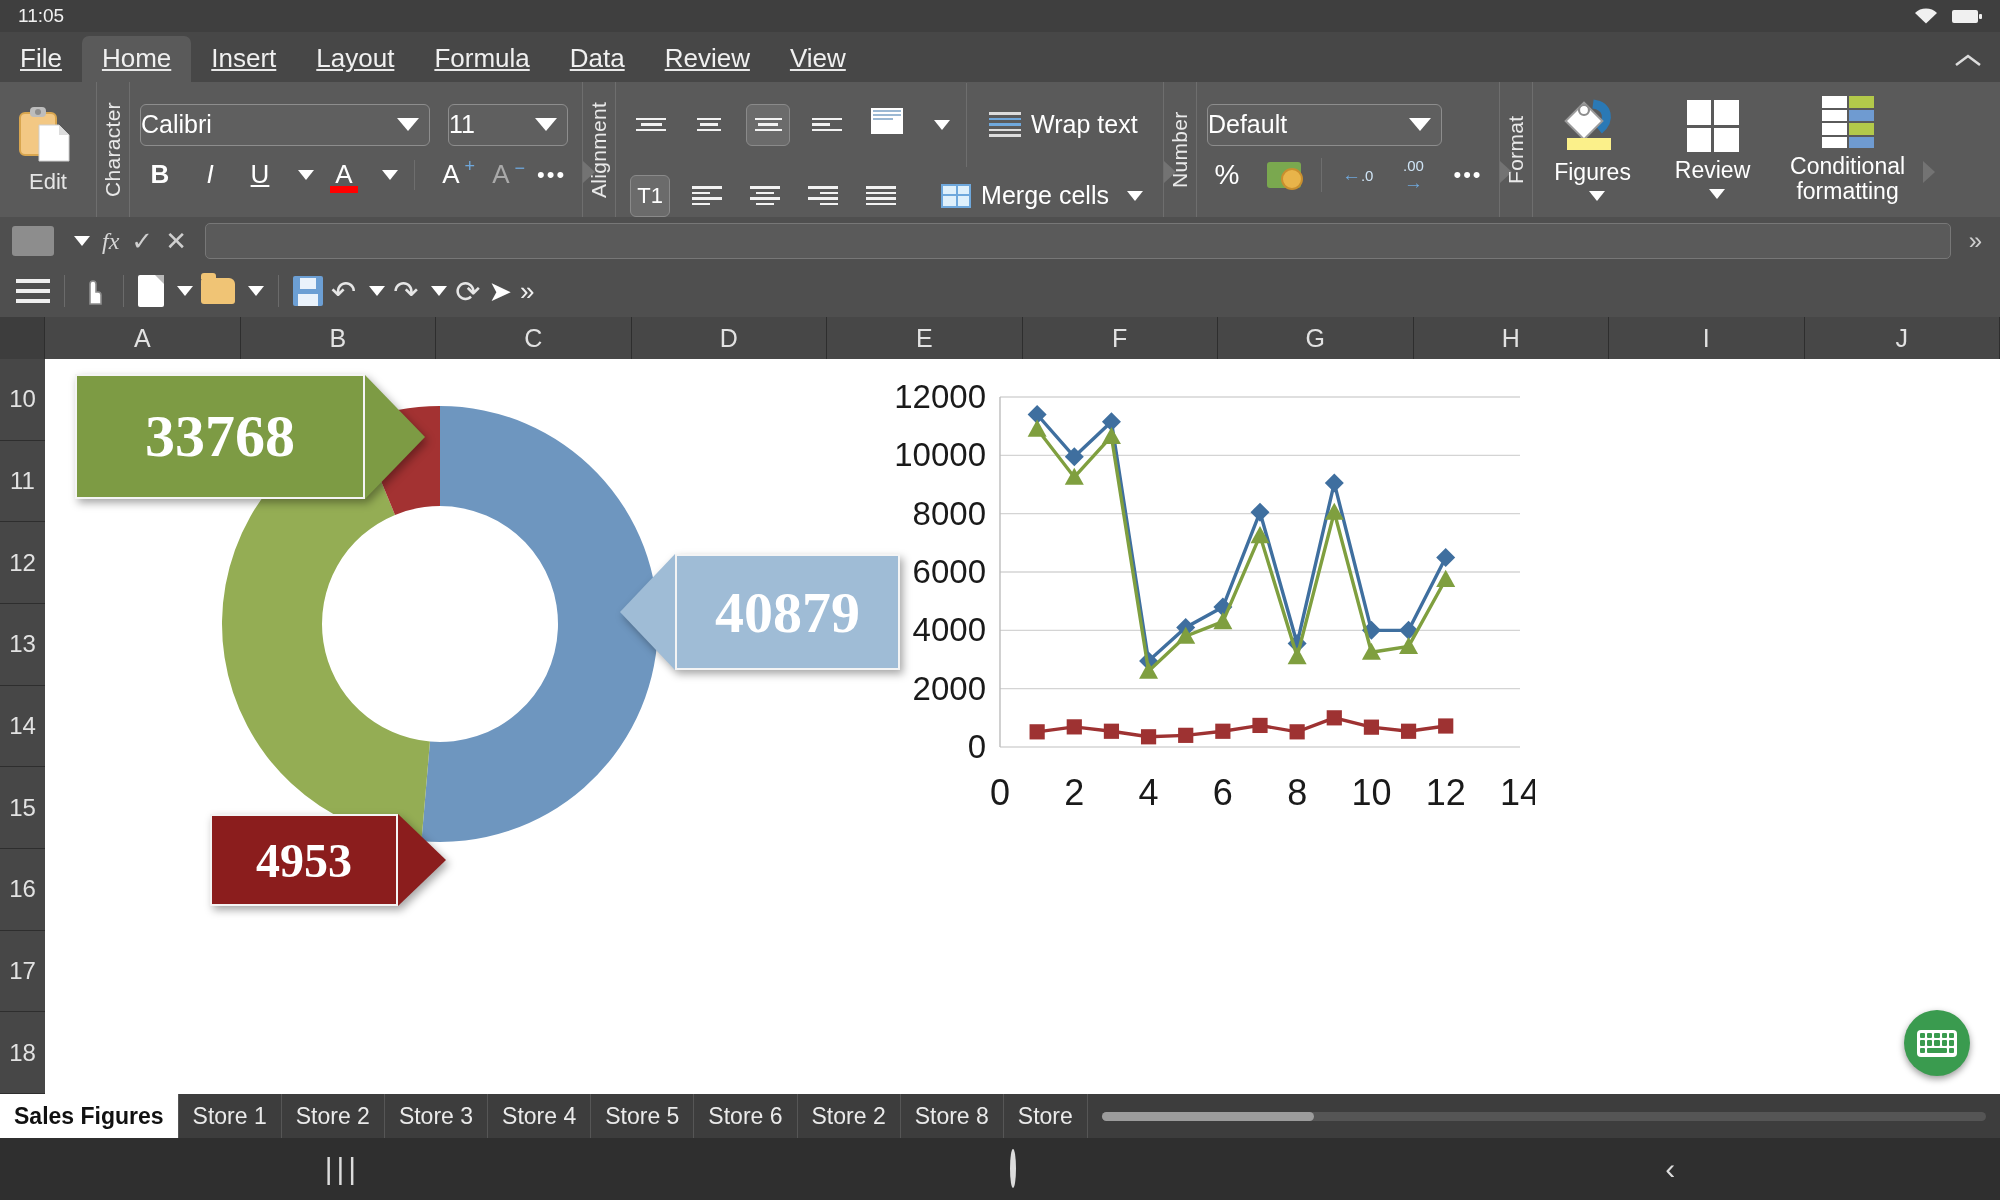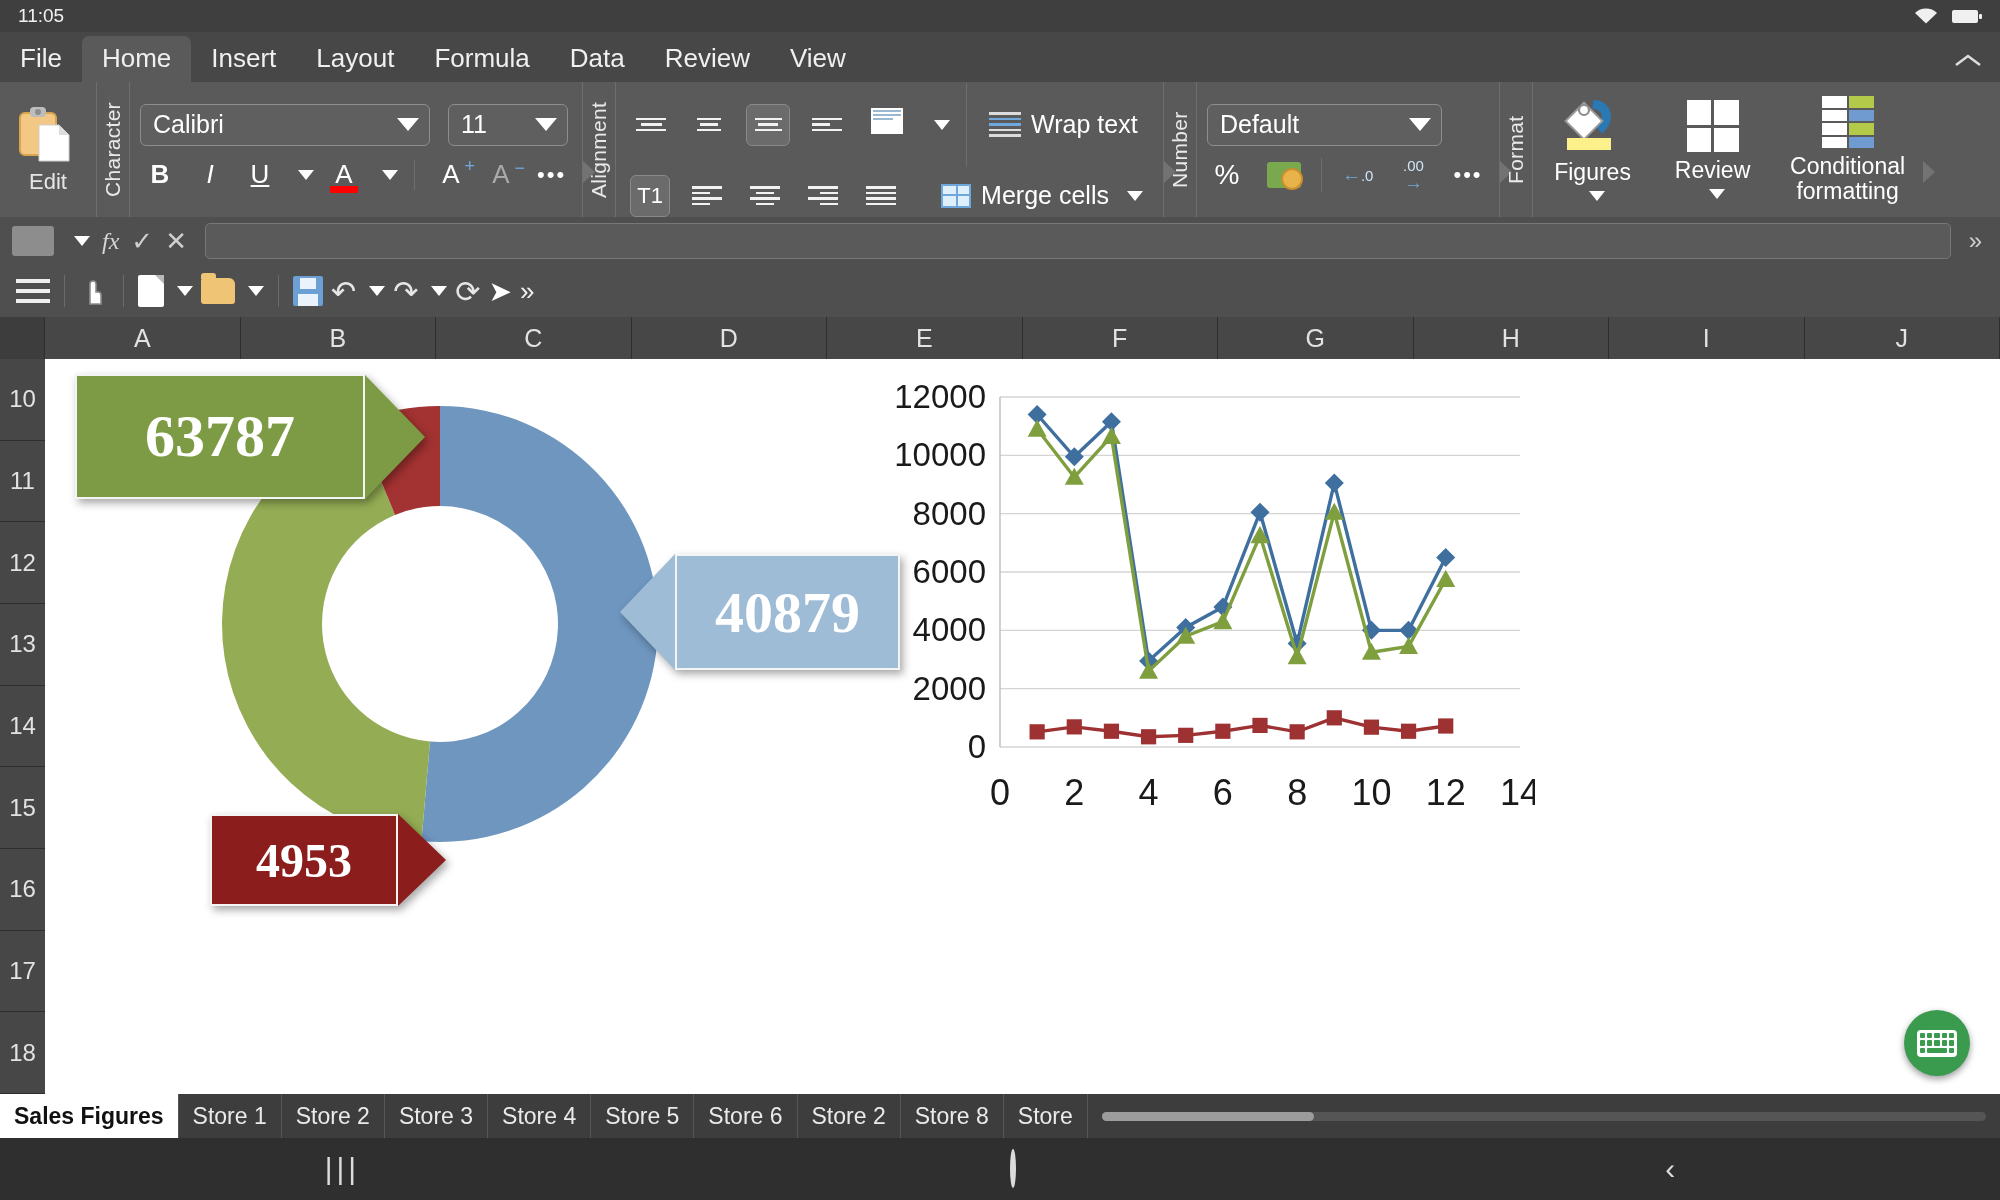--- a/index.html
+++ b/index.html
@@ -17,20 +17,21 @@
     padding:0 18px; font-size:19px; color:#f2f2f2; flex:none;
   }
   .statusbar .right { margin-left:auto; display:flex; gap:14px; align-items:center; }
   .ico-wifi { width:24px; height:17px; position:relative; }
   .ico-wifi svg, .ico-batt svg { display:block; }
 
   
   .tabbar {
     height:50px; background:#474747; display:flex; align-items:flex-end; flex:none;
     position:relative;
+    text-decoration:underline;
   }
   .tabbar .tab {
     padding:9px 20px 11px; font-size:26px; color:#f0f0f0; cursor:default;
     border-radius:7px 7px 0 0; line-height:1;
   }
   .tabbar .tab.active { background:#5a5a5a; }
   .tabbar .collapse {
     margin-left:auto; margin-right:18px; margin-bottom:6px; color:#d8d8d8; font-size:22px;
   }
 
@@ -54,21 +55,21 @@
 
   .edit-btn { width:96px; display:flex; flex-direction:column; align-items:center; justify-content:center; gap:4px; }
   .clipboard { width:62px; height:60px; position:relative; }
   .edit-lbl { font-size:22px; color:#e5e5e5; }
 
   .ribrow { display:flex; flex-direction:column; justify-content:center; height:100%; gap:8px; }
   .rline { display:flex; align-items:center; gap:6px; }
 
   .combo {
     height:42px; border:1px solid #8d8d8d; border-radius:6px; background:#5f5f5f;
-    display:flex; align-items:center; padding:0 10px 0 12px; color:#fff; font-size:25px;
+    display:flex; align-items:center; padding:0 10px 0 0; color:#fff; font-size:25px;
   }
   .combo .cval { flex:1; white-space:nowrap; overflow:hidden; }
   .caret { width:0;height:0;border-left:11px solid transparent;border-right:11px solid transparent;border-top:13px solid #fff; margin-left:8px; }
   .caret.sm { border-left-width:8px;border-right-width:8px;border-top-width:10px; }
 
   .ibtn {
     min-width:40px; height:42px; display:flex; align-items:center; justify-content:center;
     color:#fff; font-size:26px; border-radius:6px; padding:0 6px;
   }
   .ibtn.on { background:#6b6b6b; border:1px solid #8a8a8a; }
@@ -548,21 +549,21 @@
 
         <div class="donut">
           <svg id="donutsvg" width="460" height="500" viewBox="0 0 460 500">
               <path d="M230 37 A218 218 0 1 1 211.4553111423273 472.2097937828129 L219.96204915043404 372.5722736989538 A118 118 0 1 0 230 137 Z" fill="#6e96bf"></path>
               <path d="M211.4553111423273 472.2097937828129 A218 218 0 0 1 146.92489025573119 53.4496932749104 L185.03273876227652 145.90396241485976 A118 118 0 0 0 219.96204915043404 372.5722736989538 Z" fill="#94ad54"></path>
               <path d="M146.92489025573119 53.4496932749104 A218 218 0 0 1 229.99999999999997 37 L229.99999999999997 137 A118 118 0 0 0 185.03273876227652 145.90396241485976 Z" fill="#a33232"></path>
             </svg>
         </div>
 
         <div class="callout" style="left:30px; top:15px;">
-          <div class="body" style="background:#7d9b44; width:290px; height:125px; font-size:60px;">63787</div>
+          <div class="body" style="background:#7d9b44; width:290px; height:125px; font-size:60px;">33768</div>
           <div class="tip" style="border-top:62px solid transparent;border-bottom:62px solid transparent;border-left:60px solid #7d9b44;"></div>
         </div>
 
         <div class="callout" style="left:575px; top:195px;">
           <div class="tip" style="border-top:58px solid transparent;border-bottom:58px solid transparent;border-right:55px solid #9fbcd6;"></div>
           <div class="body" style="background:#9fbcd6; width:225px; height:116px; font-size:58px;">40879</div>
         </div>
 
         <div class="callout" style="left:165px; top:455px;">
           <div class="body" style="background:#8b1d1d; width:188px; height:92px; font-size:48px;">4953</div>

